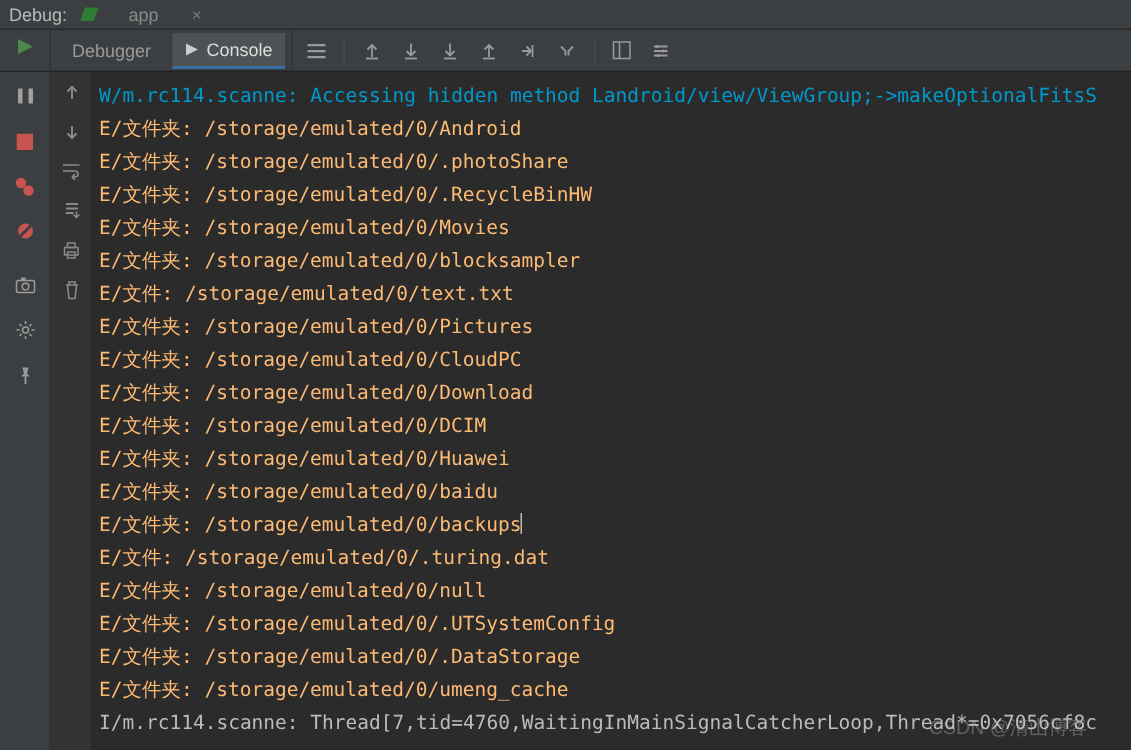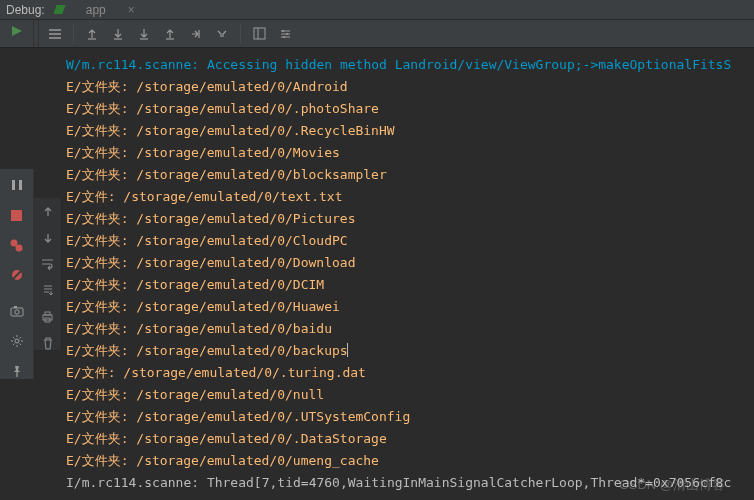--- a/index.html
+++ b/index.html
@@ -61,21 +61,21 @@
     display:flex; align-items:center; gap:5px;
   }
   .tool-tab.active { background:#4e5254; color:#ddd; border-bottom:2px solid #3a6ea5; }
   .icon-strip {
     display:flex; align-items:center; gap:10px; padding:0 8px; color:#9a9a9a;
     border-left:1px solid #323232; margin-left:4px;
   }
   .icon-strip span { display:inline-flex; width:16px; height:16px; align-items:center; justify-content:center; }
   .icon-strip .sep { width:1px; height:18px; background:#4a4a4a; }
   .main {
-    flex:1; display:flex; background:#2b2b2b; overflow:hidden;align-items:center;
+    flex:1; display:flex; background:#2b2b2b; overflow:hidden;
   }
   .actions-col {
     width: 34px; background:#3c3f41; border-right:1px solid #323232;
     display:flex; flex-direction:column; align-items:center; padding-top:8px; gap:14px;
   }
   .nav-col {
     width: 28px; background:#313335;
     display:flex; flex-direction:column; align-items:center; padding-top:8px; gap:14px;
     border-right:1px solid #282828;
   }
@@ -113,20 +113,33 @@
 </div>
 
 <div class="toolbar-row">
   <div class="left-gutter">
     <span class="gutter-icon">
       <svg width="14" height="14" viewBox="0 0 14 14">
           <polygon points="2,2 12,7 2,12" fill="#4a8a4a"></polygon>
         </svg>
     </span>
   </div>
+  <div class="tabs-area">
+    <div class="tool-tab">
+      <span>Debugger</span>
+    </div>
+    <div class="tool-tab active">
+      <span>
+        <svg width="10" height="10" viewBox="0 0 10 10">
+            <polygon points="1,1 9,5 1,9" fill="#cccccc"></polygon>
+          </svg>
+      </span>
+      <span>Console</span>
+    </div>
+  </div>
   <div class="icon-strip">
     <span>
         <svg width="14" height="14" viewBox="0 0 14 14">
           <path d="M1 3h12M1 7h12M1 11h12" stroke="#9a9a9a" stroke-width="1.5"></path>
         </svg>
       </span>
     <span class="sep"></span>
     <span>
         <svg width="12" height="12" viewBox="0 0 12 12">
           <path d="M6 2v8M3 5l3-3 3 3" stroke="#9a9a9a" stroke-width="1.2" fill="none"></path>

